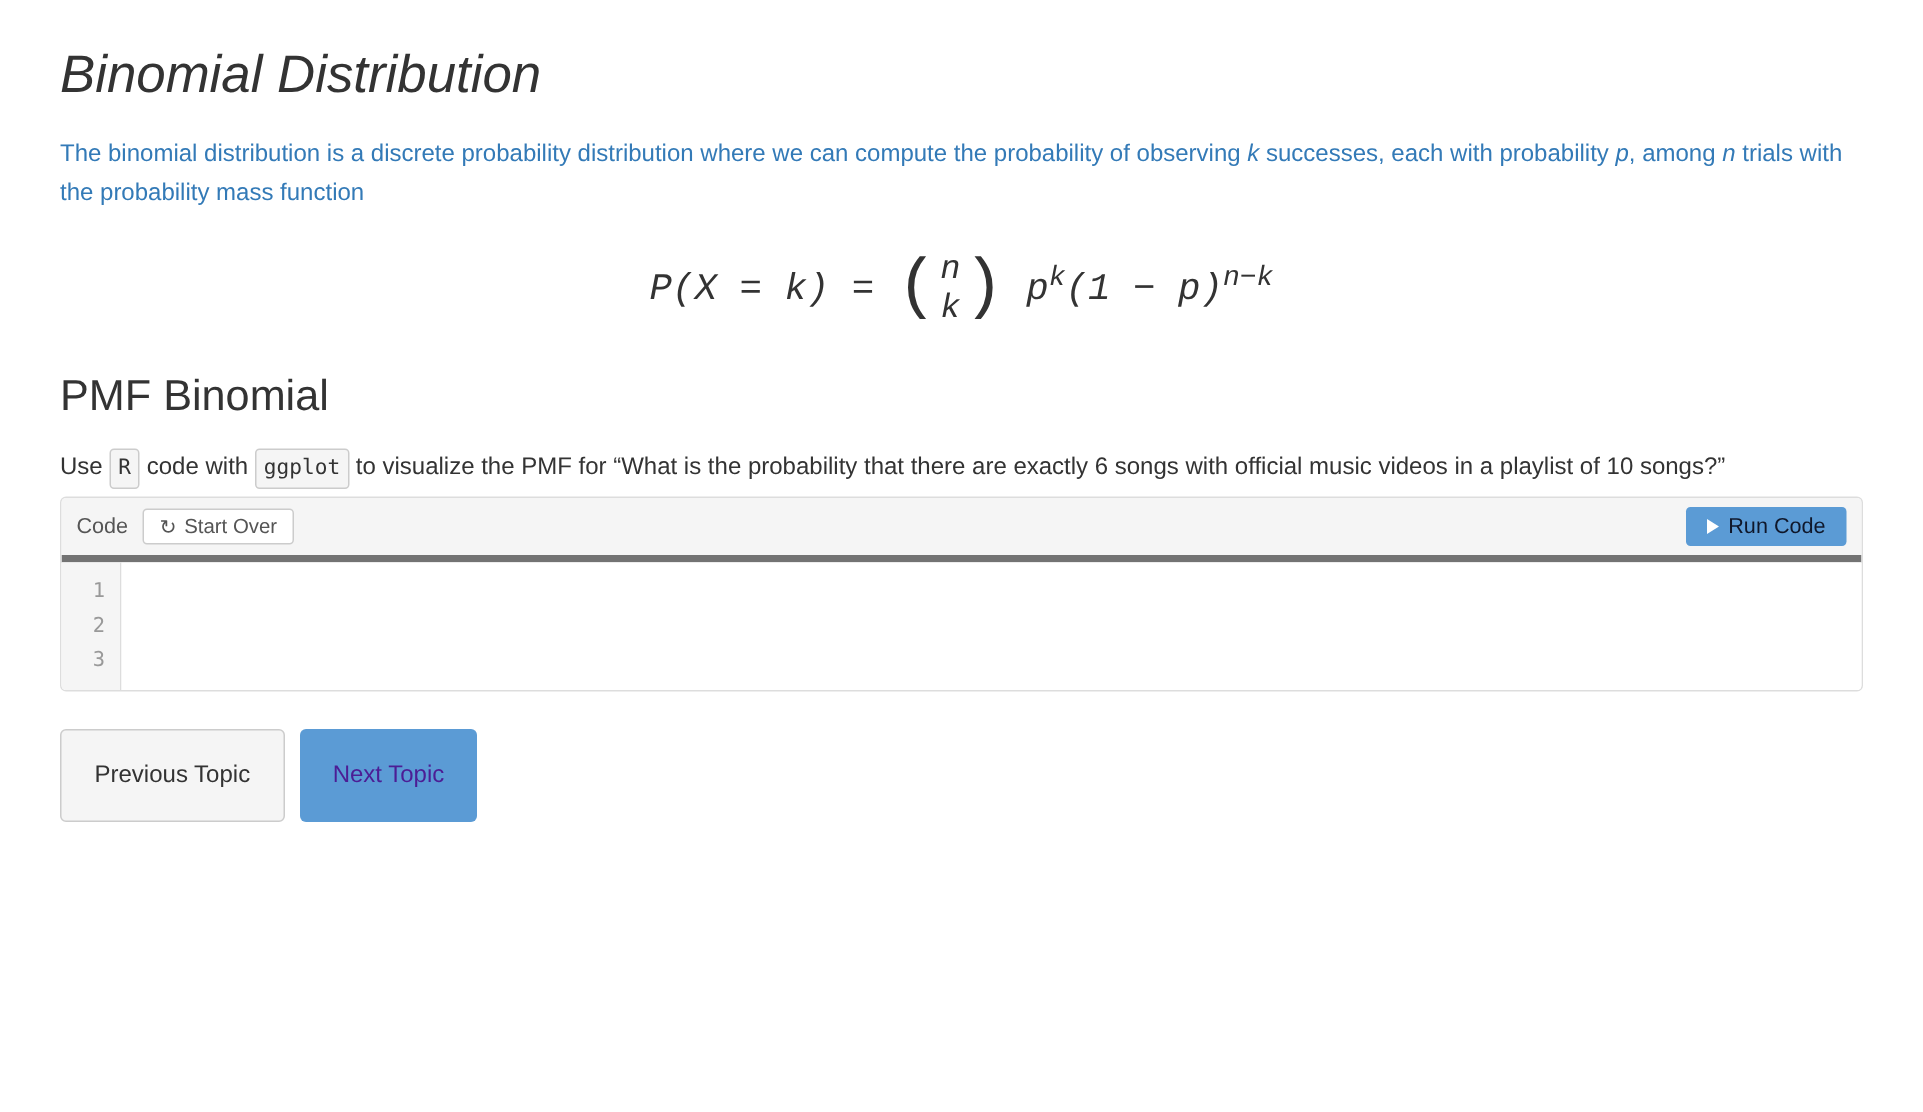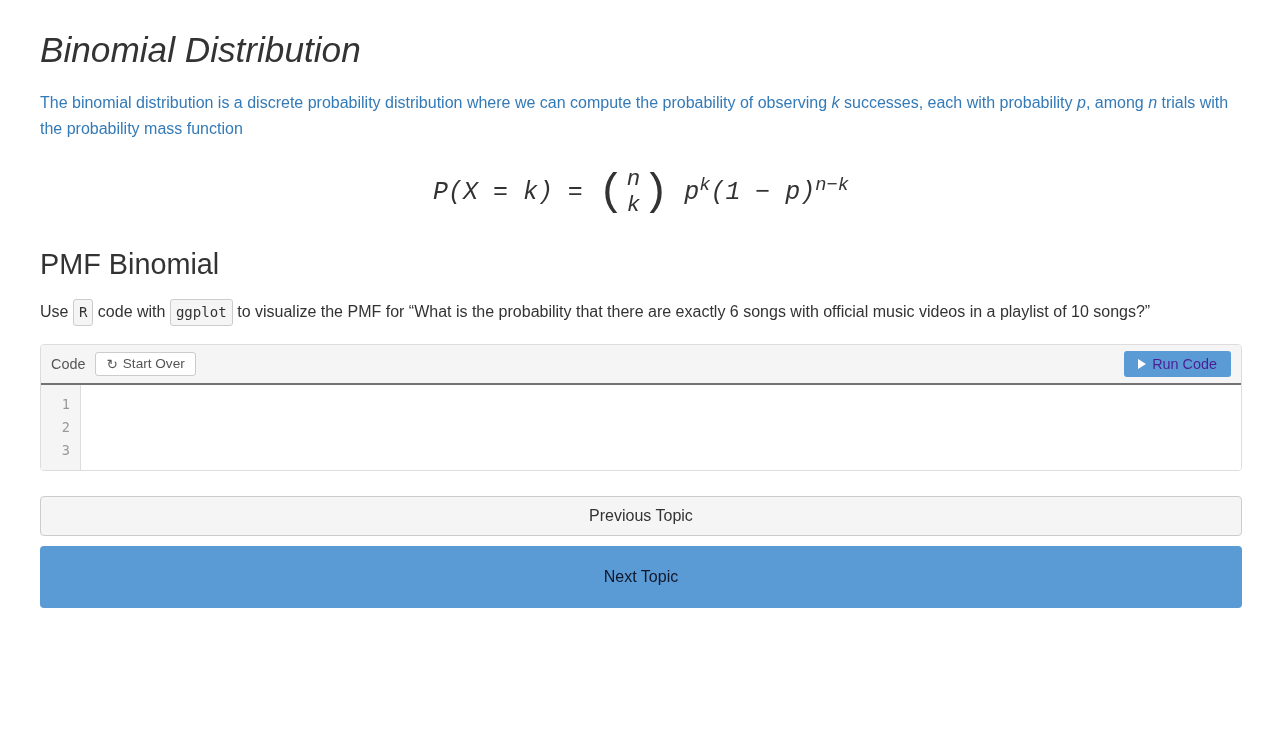--- a/index.html
+++ b/index.html
@@ -48,21 +48,21 @@
     .formula-container {
       text-align: center;
       margin: 25px 0 30px 0;
       font-size: 1.3em;
     }
 
     .exercise-desc {
       font-size: 1em;
       line-height: 1.6;
       color: #333;
-      margin-bottom: 18px;
+      margin-bottom: 5px;
     }
 
     .r-inline {
       display: inline-block;
       background: #f5f5f5;
       border: 1px solid #ccc;
       border-radius: 3px;
       padding: 1px 5px;
       font-family: monospace;
       font-size: 0.88em;
@@ -71,21 +71,21 @@
 
     .code-panel {
       border: 1px solid #ddd;
       border-radius: 4px;
       overflow: hidden;
       margin-bottom: 25px;
     }
 
     .code-toolbar {
       background: #f5f5f5;
-      border-bottom: 2px solid #737373;
+      border-bottom: 5px solid #737373;
       padding: 6px 10px;
       display: flex;
       align-items: center;
       justify-content: space-between;
     }
 
     .code-toolbar-left {
       display: flex;
       align-items: center;
       gap: 10px;
@@ -107,21 +107,21 @@
       display: flex;
       align-items: center;
       gap: 5px;
     }
 
     .run-code-btn {
       background: #5b9bd5;
       border: none;
       border-radius: 3px;
       padding: 5px 14px;
-      color: #4c1d95;
+      color: #0f172a;
       font-size: 0.9em;
       cursor: pointer;
       display: flex;
       align-items: center;
       gap: 6px;
     }
 
     .play-triangle {
       width: 0;
       height: 0;
@@ -159,40 +159,39 @@
       border: none;
       outline: none;
       resize: none;
       color: #333;
     }
 
     .nav-buttons {
       display: flex;
       gap: 10px;
       margin-top: 10px;
-      flex-direction: column;
     }
 
     .prev-btn {
       background: #f5f5f5;
       border: 1px solid #ccc;
       border-radius: 4px;
       padding: 10px 22px;
       font-size: 1em;
       color: #333;
       cursor: pointer;
     }
 
     .next-btn {
       background: #5b9bd5;
       border: none;
       border-radius: 4px;
       padding: 22px 22px;
       font-size: 1em;
-      color: #0f172a;
+      color: #4c1d95;
       cursor: pointer;
     }
 
     
     .math-formula {
       font-family: Liberation Mono, monospace;
       font-style: italic;
       font-size: 1.2em;
     }
 

